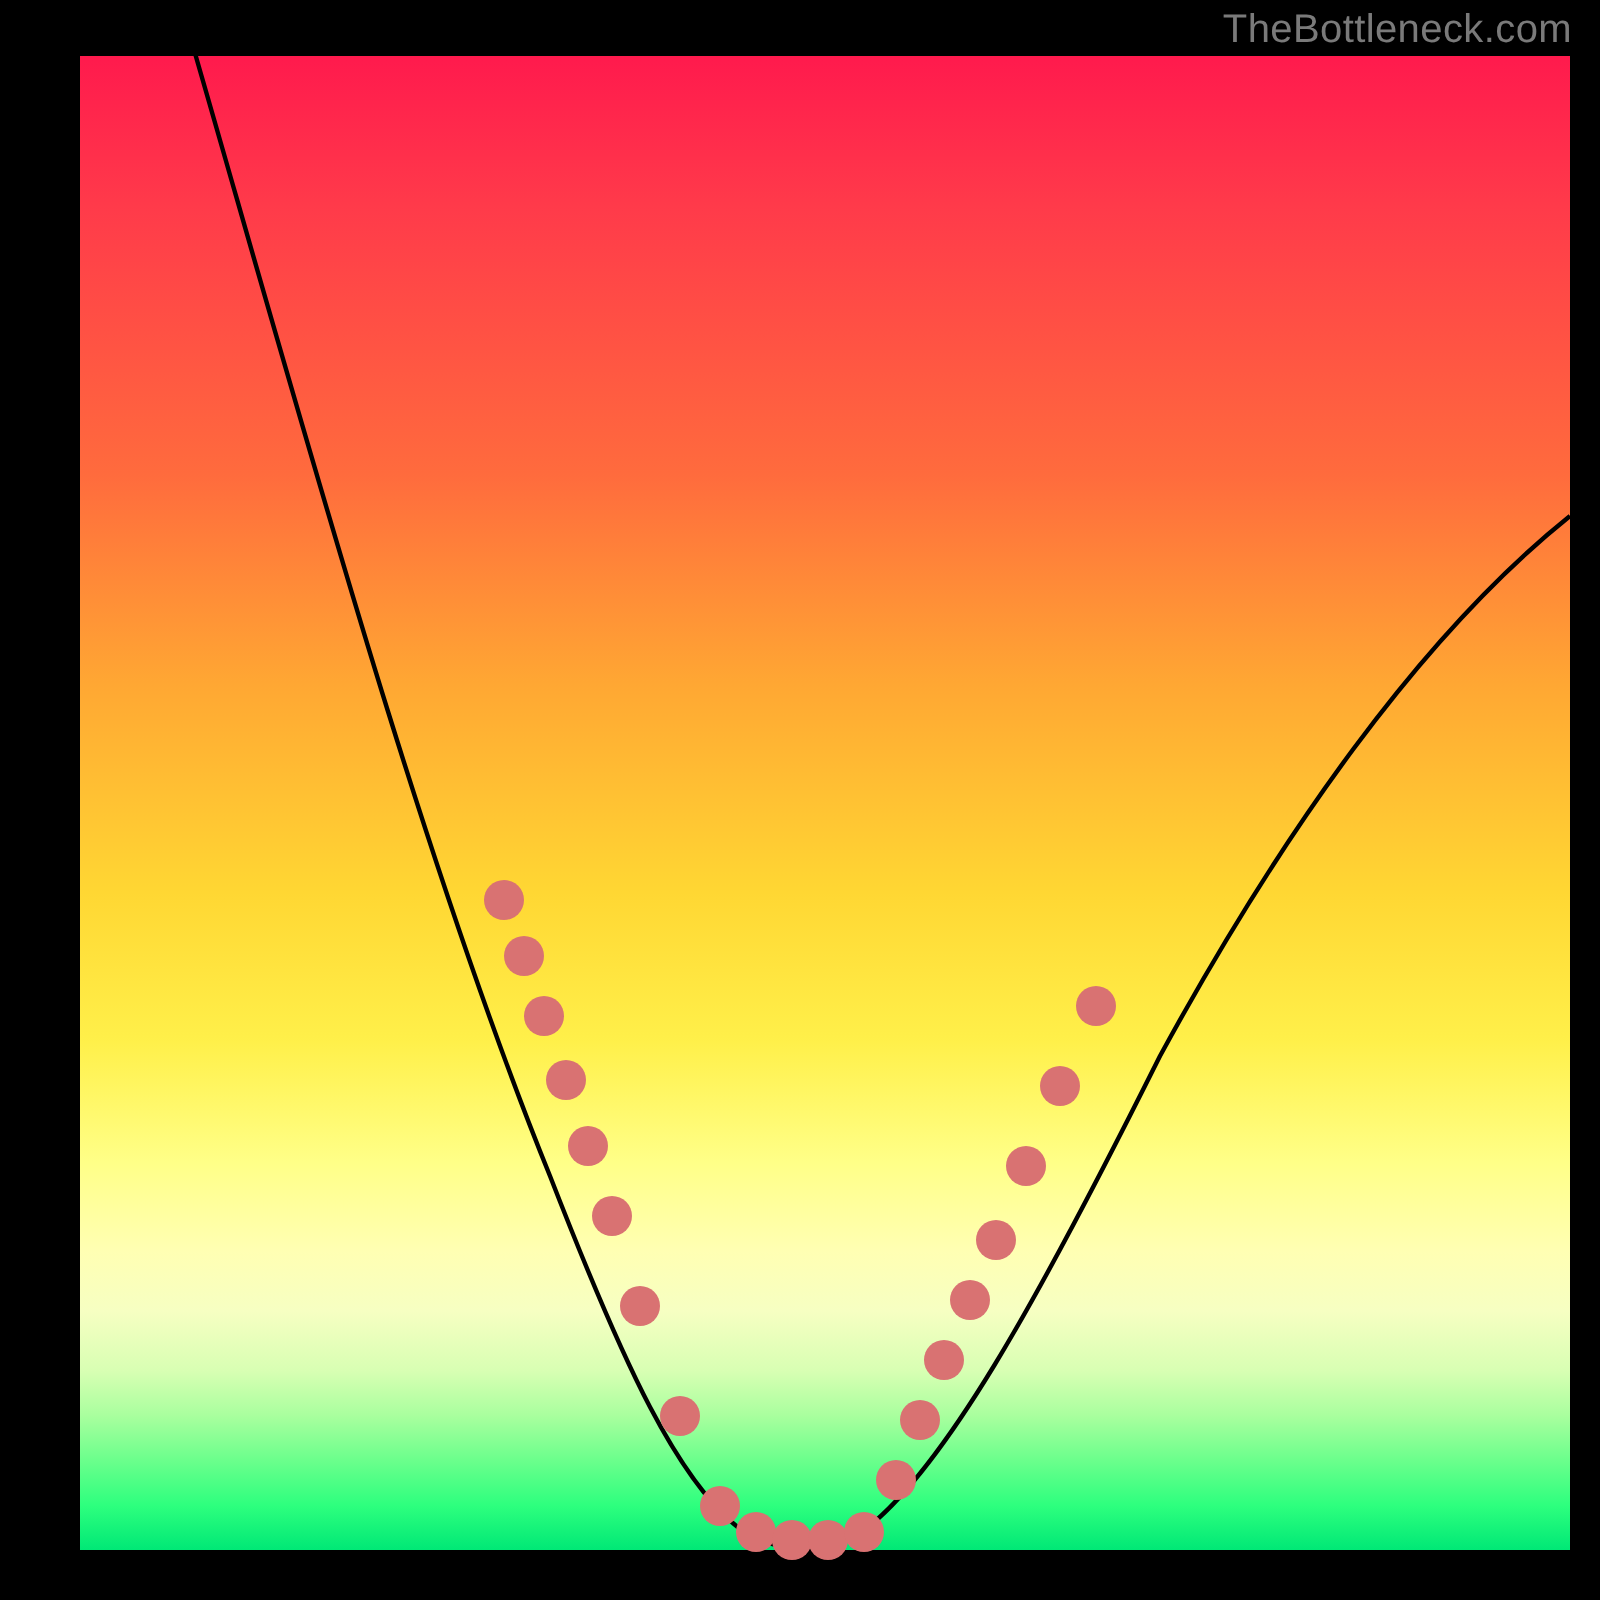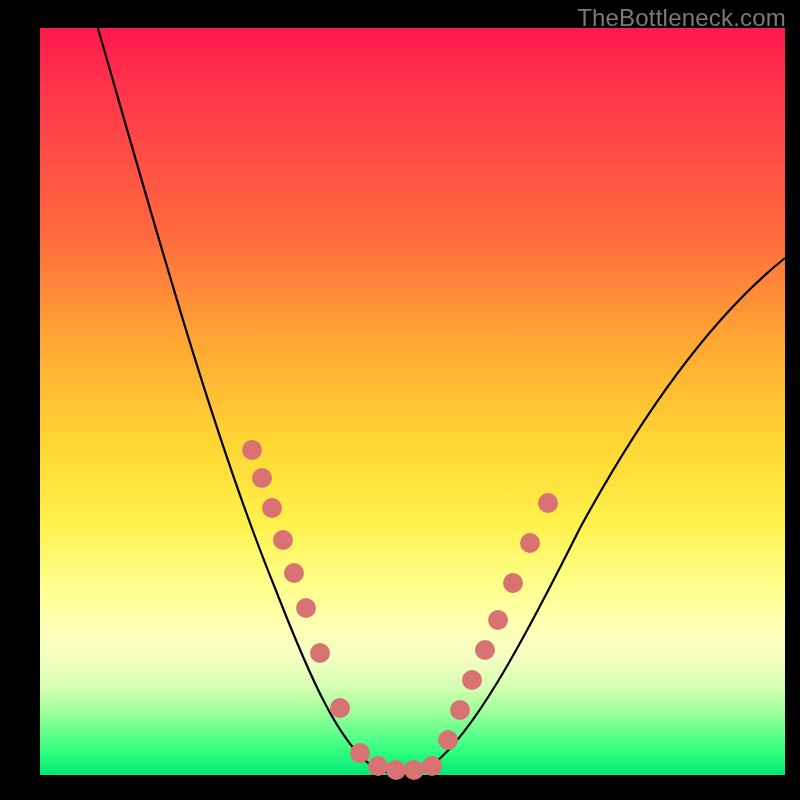--- a/index.html
+++ b/index.html
@@ -42,21 +42,21 @@
       #6bff8c 94%,
       #2eff7e 97%,
       #00e876 100%
     );
   }
   .watermark {
     position: absolute;
     top: 4px;
     right: 14px;
     color: #7a7a7a;
-    font-size: 24px;
+    font-size: 20px;
     letter-spacing: 0.2px;
     font-weight: 400;
   }
   svg.curve {
     position: absolute;
     left: 0;
     top: 0;
     width: 745px;
     height: 747px;
     overflow: visible;

